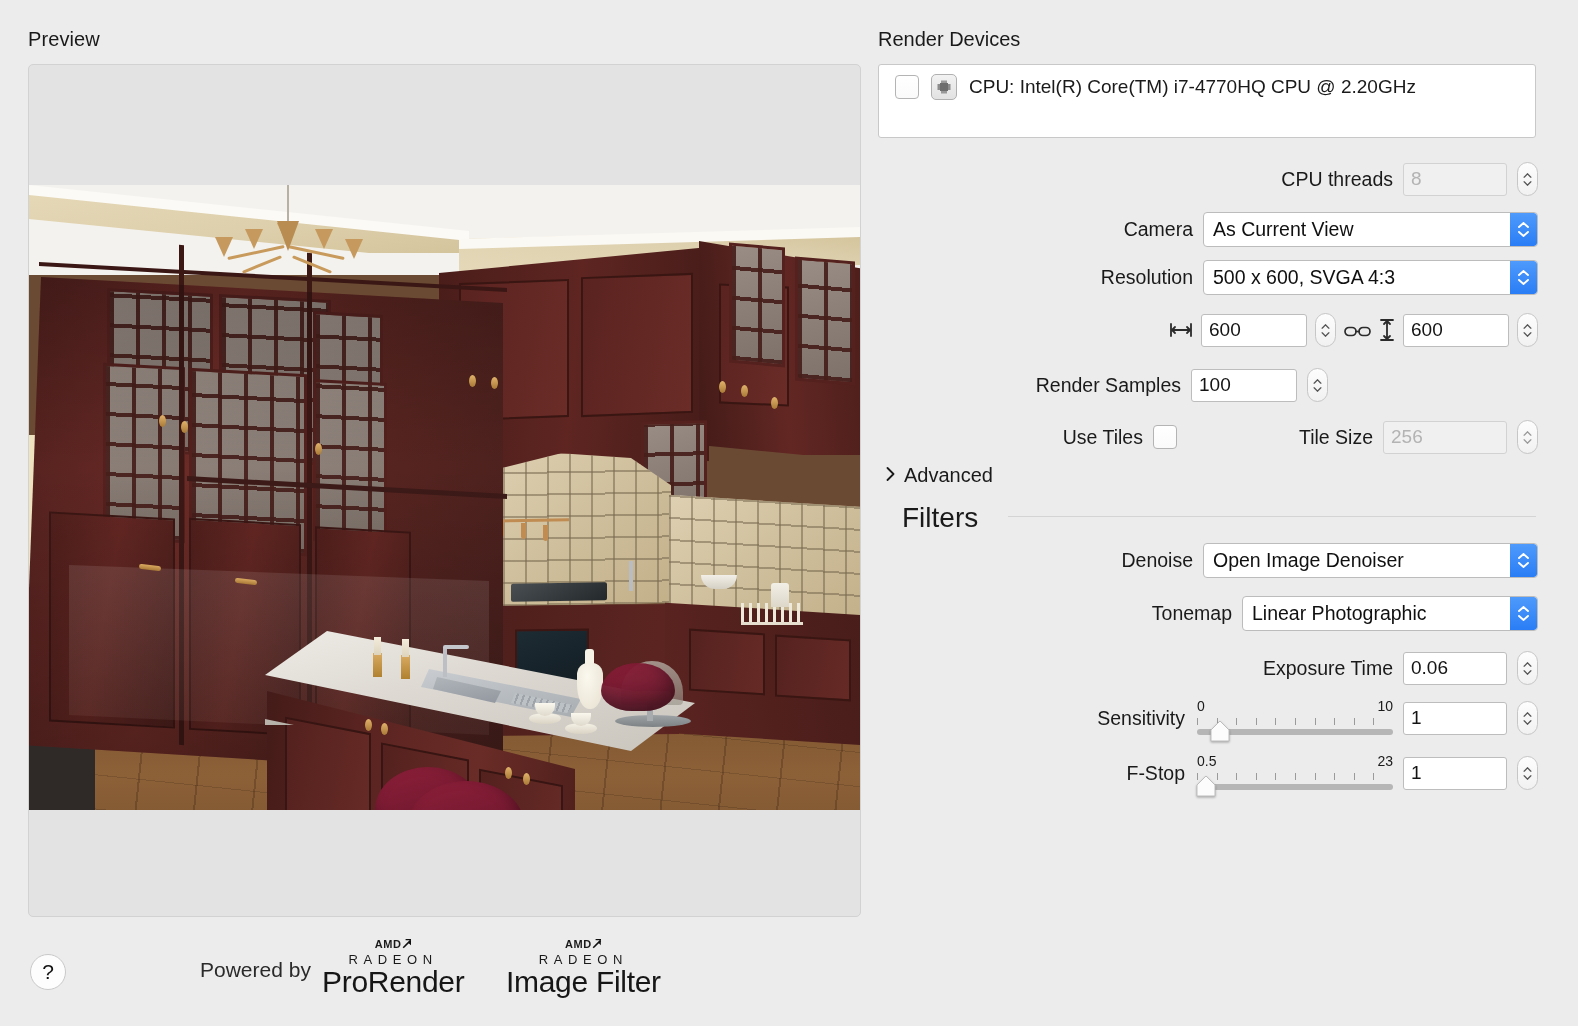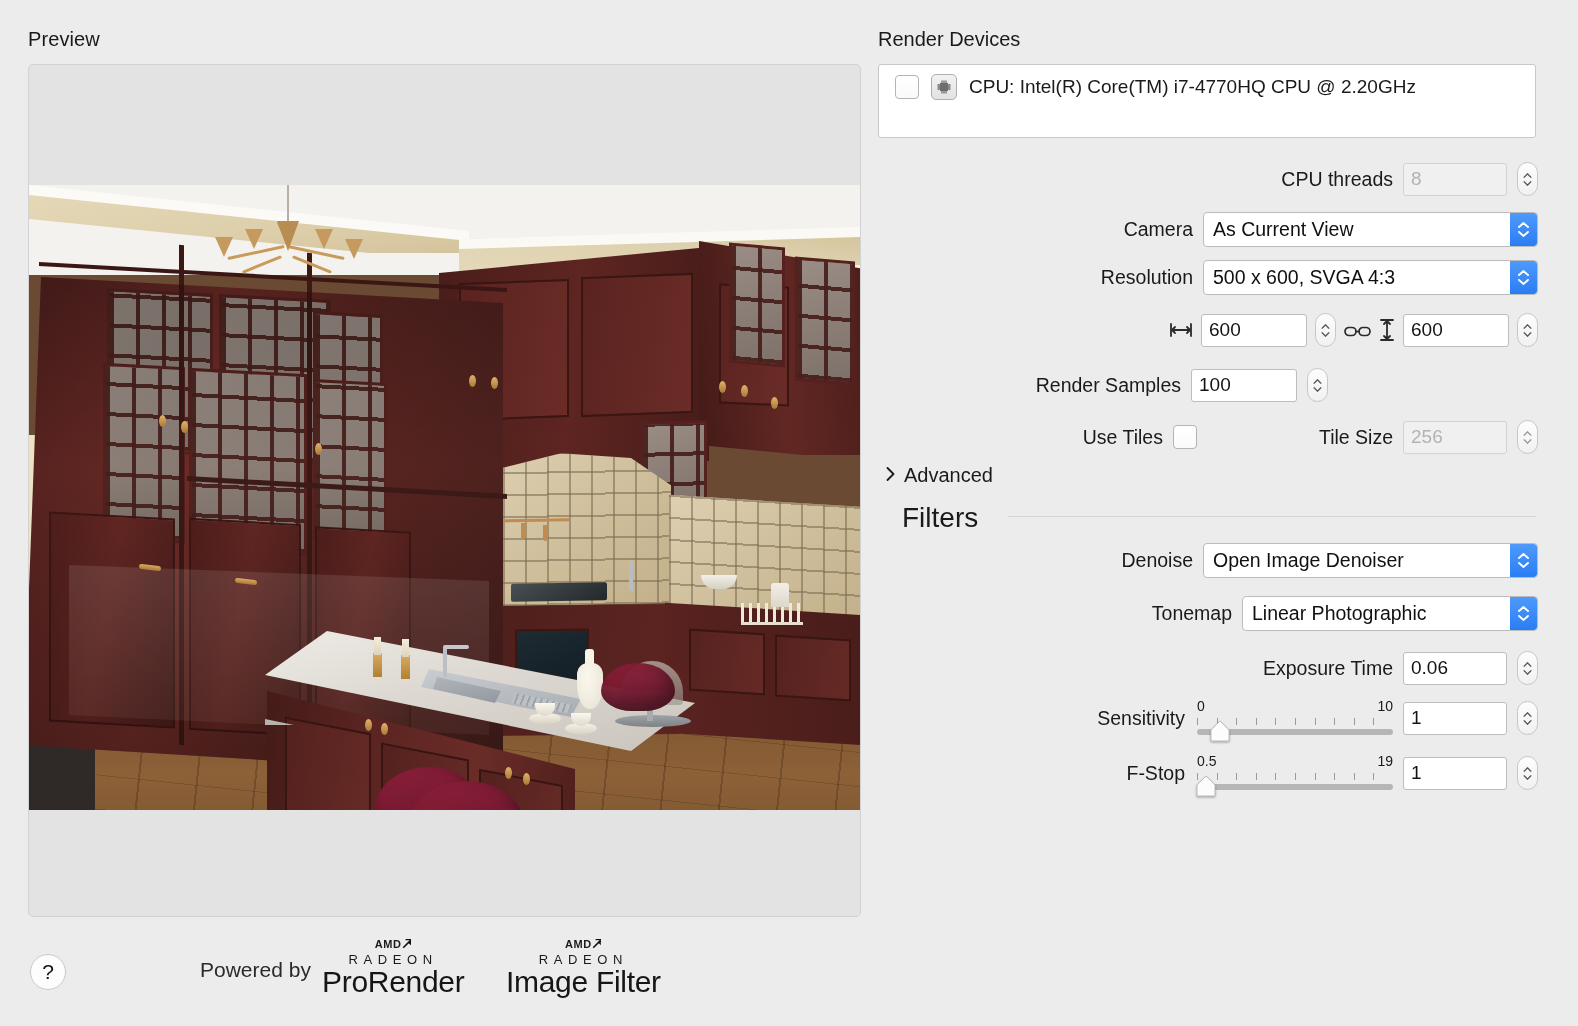--- a/index.html
+++ b/index.html
@@ -624,21 +624,21 @@
       <svg class="chev" viewBox="0 0 10 6">
           <path d="M1 1 L5 5 L9 1" stroke="#555" stroke-width="1.6" fill="none" stroke-linecap="round"></path>
         </svg>
     </div>
   </div>
 
   <div class="form-row" style="top:392px;">
     <div class="f-label">Use Tiles</div>
     <div class="checkbox" style="margin-right:112px;"></div>
     <div class="f-label">Tile Size</div>
-    <div class="txt disabled" style="width:104px;">256</div>
+    <div class="txt disabled" style="width:124px;">256</div>
     <div class="stepper">
       <svg class="chev" viewBox="0 0 10 6">
           <path d="M1 5 L5 1 L9 5" stroke="#999" stroke-width="1.6" fill="none" stroke-linecap="round"></path>
         </svg>
       <svg class="chev" viewBox="0 0 10 6">
           <path d="M1 1 L5 5 L9 1" stroke="#999" stroke-width="1.6" fill="none" stroke-linecap="round"></path>
         </svg>
     </div>
   </div>
 
@@ -718,21 +718,21 @@
       <svg class="chev" viewBox="0 0 10 6">
           <path d="M1 1 L5 5 L9 1" stroke="#555" stroke-width="1.6" fill="none" stroke-linecap="round"></path>
         </svg>
     </div>
   </div>
 
   <div class="form-row" style="top:725px;">
     <div class="f-label">F-Stop</div>
     <div class="slider-wrap">
       <span class="s-min">0.5</span>
-      <span class="s-max">19</span>
+      <span class="s-max">23</span>
       <span class="s-ticks"></span>
       <span class="s-track"></span>
       <span class="s-thumb" style="left:0px;">
         <svg width="22" height="22" viewBox="0 0 22 22">
             <path d="M11 1 L20 10 L20 21 L2 21 L2 10 Z" fill="#fcfcfc" stroke="#bdbdbd" stroke-width="1"></path>
           </svg>
       </span>
     </div>
     <div class="txt" style="width:104px;">1</div>
     <div class="stepper">

